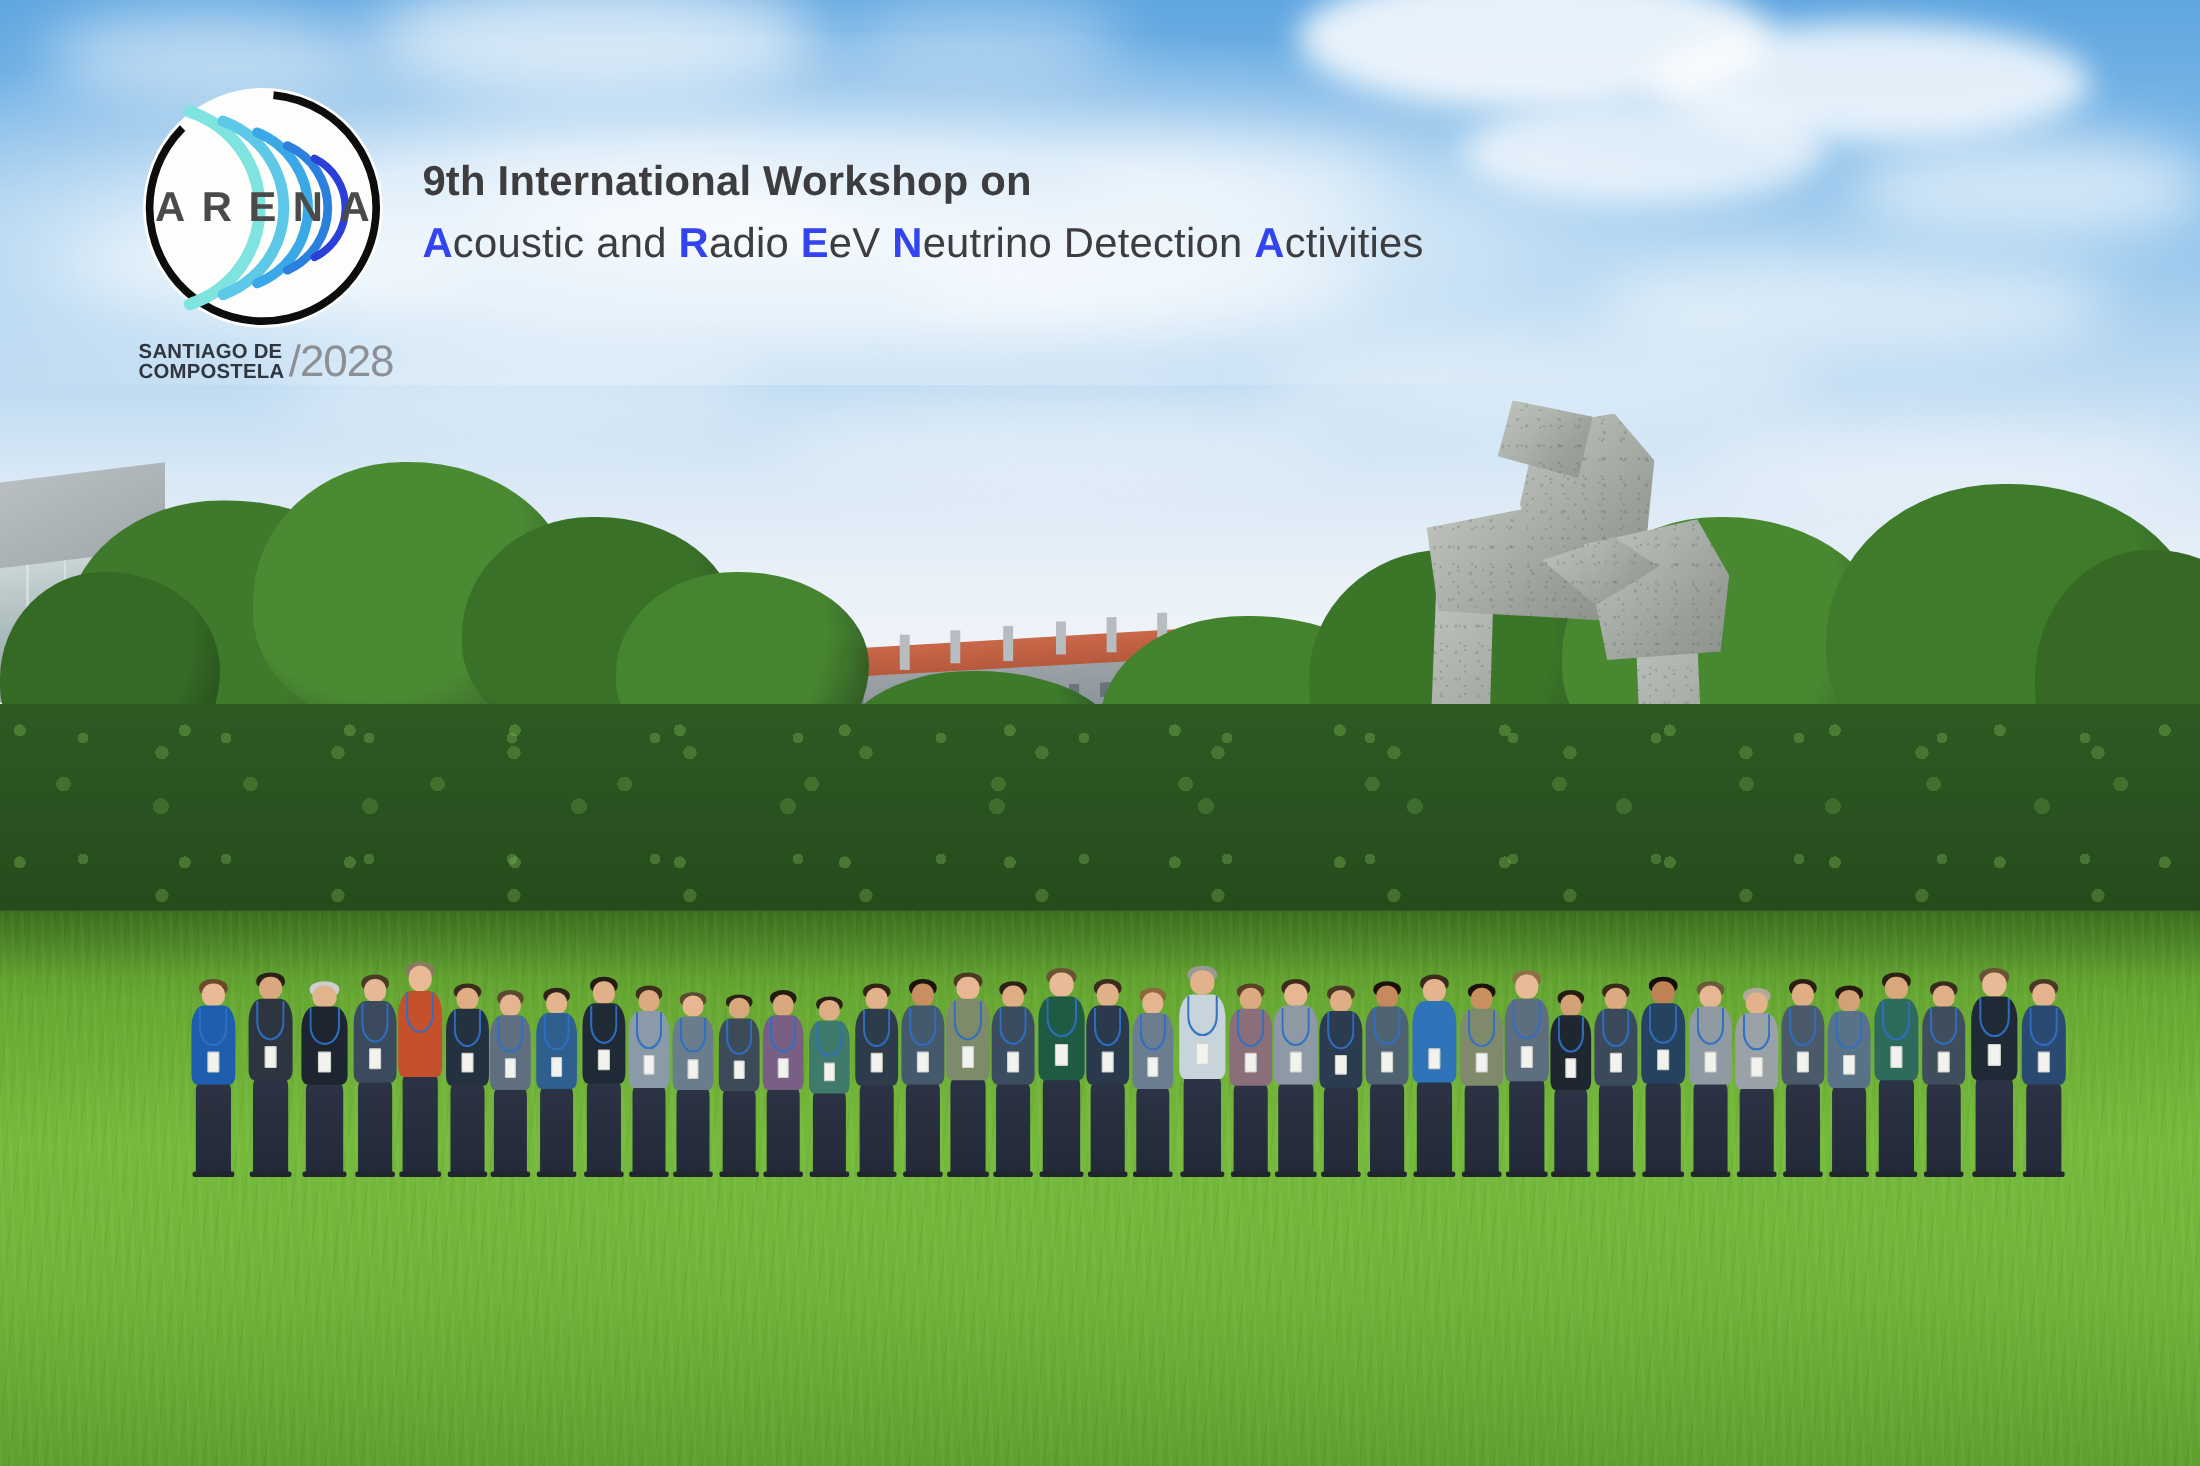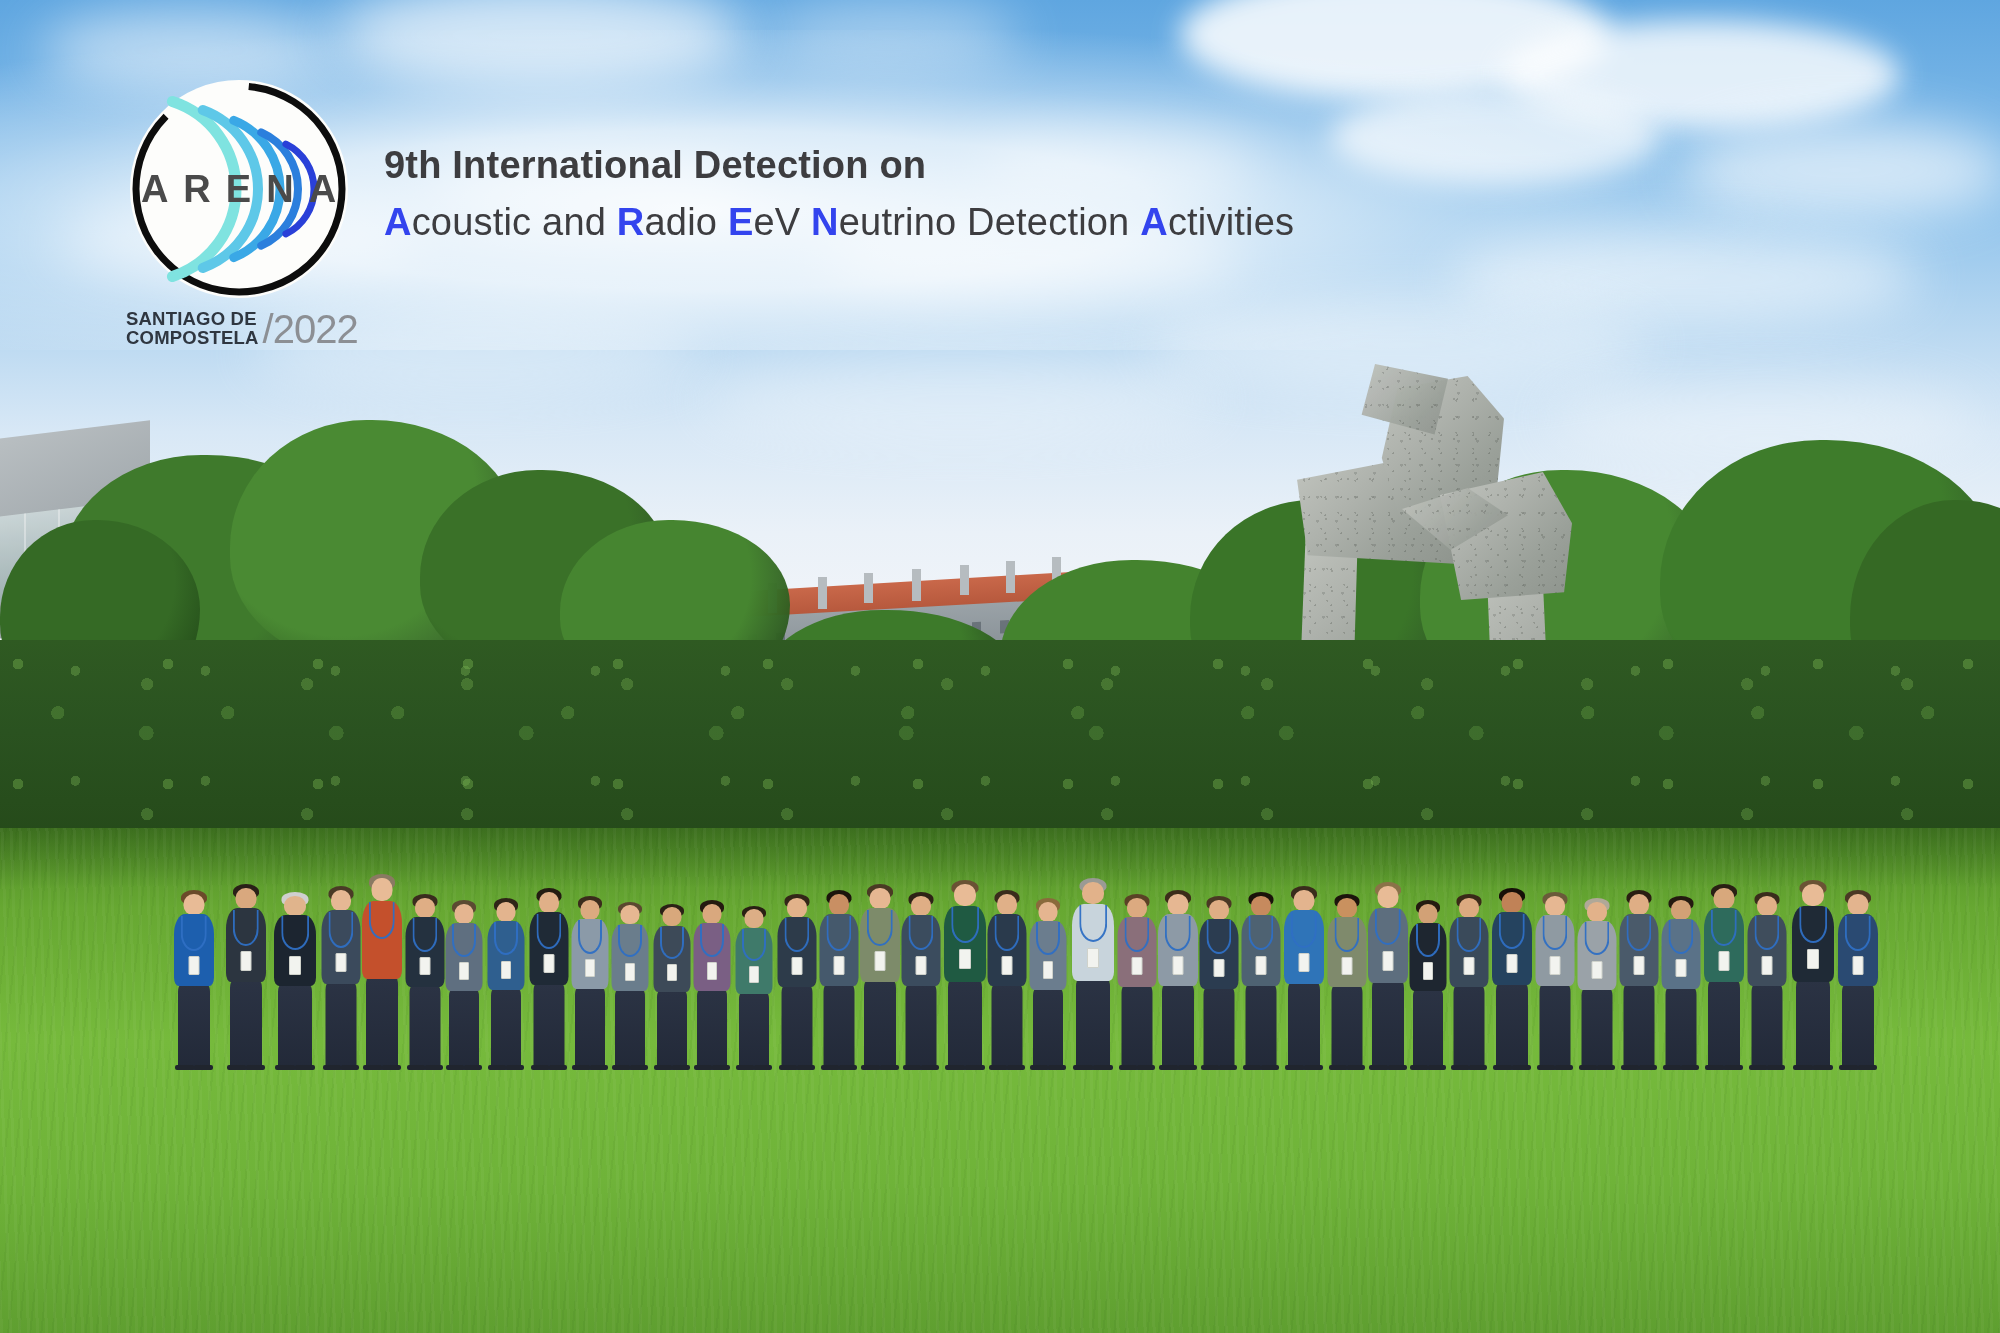--- a/index.html
+++ b/index.html
@@ -675,22 +675,22 @@
         <span style="color: rgb(74, 74, 74);">R</span>
         <span style="color: rgb(74, 74, 74);">E</span>
         <span style="color: rgb(74, 74, 74);">N</span>
         <span style="color: rgb(74, 74, 74);">A</span>
       </div>
     <div id="sc-line">
       <div id="sc-text">
         <div>SANTIAGO DE</div>
         <div>COMPOSTELA</div>
       </div>
-      <div id="sc-year">/2022</div>
+      <div id="sc-year">/2028</div>
     </div>
   </div>
 
   <div class="layer" id="headline">
-    <div id="title1">9th International Detection on</div>
+    <div id="title1">9th International Workshop on</div>
     <div id="title2"><span class="acc" style="color: rgb(51, 68, 238);">A</span><span>coustic and </span><span class="acc" style="color: rgb(51, 68, 238);">R</span><span>adio </span><span class="acc" style="color: rgb(51, 68, 238);">E</span><span>e</span><span>V </span><span class="acc" style="color: rgb(51, 68, 238);">N</span><span>eutrino Detection </span><span class="acc" style="color: rgb(51, 68, 238);">A</span><span>ctivities</span></div>
   </div>
 
 </div>
 
 </body></html>

